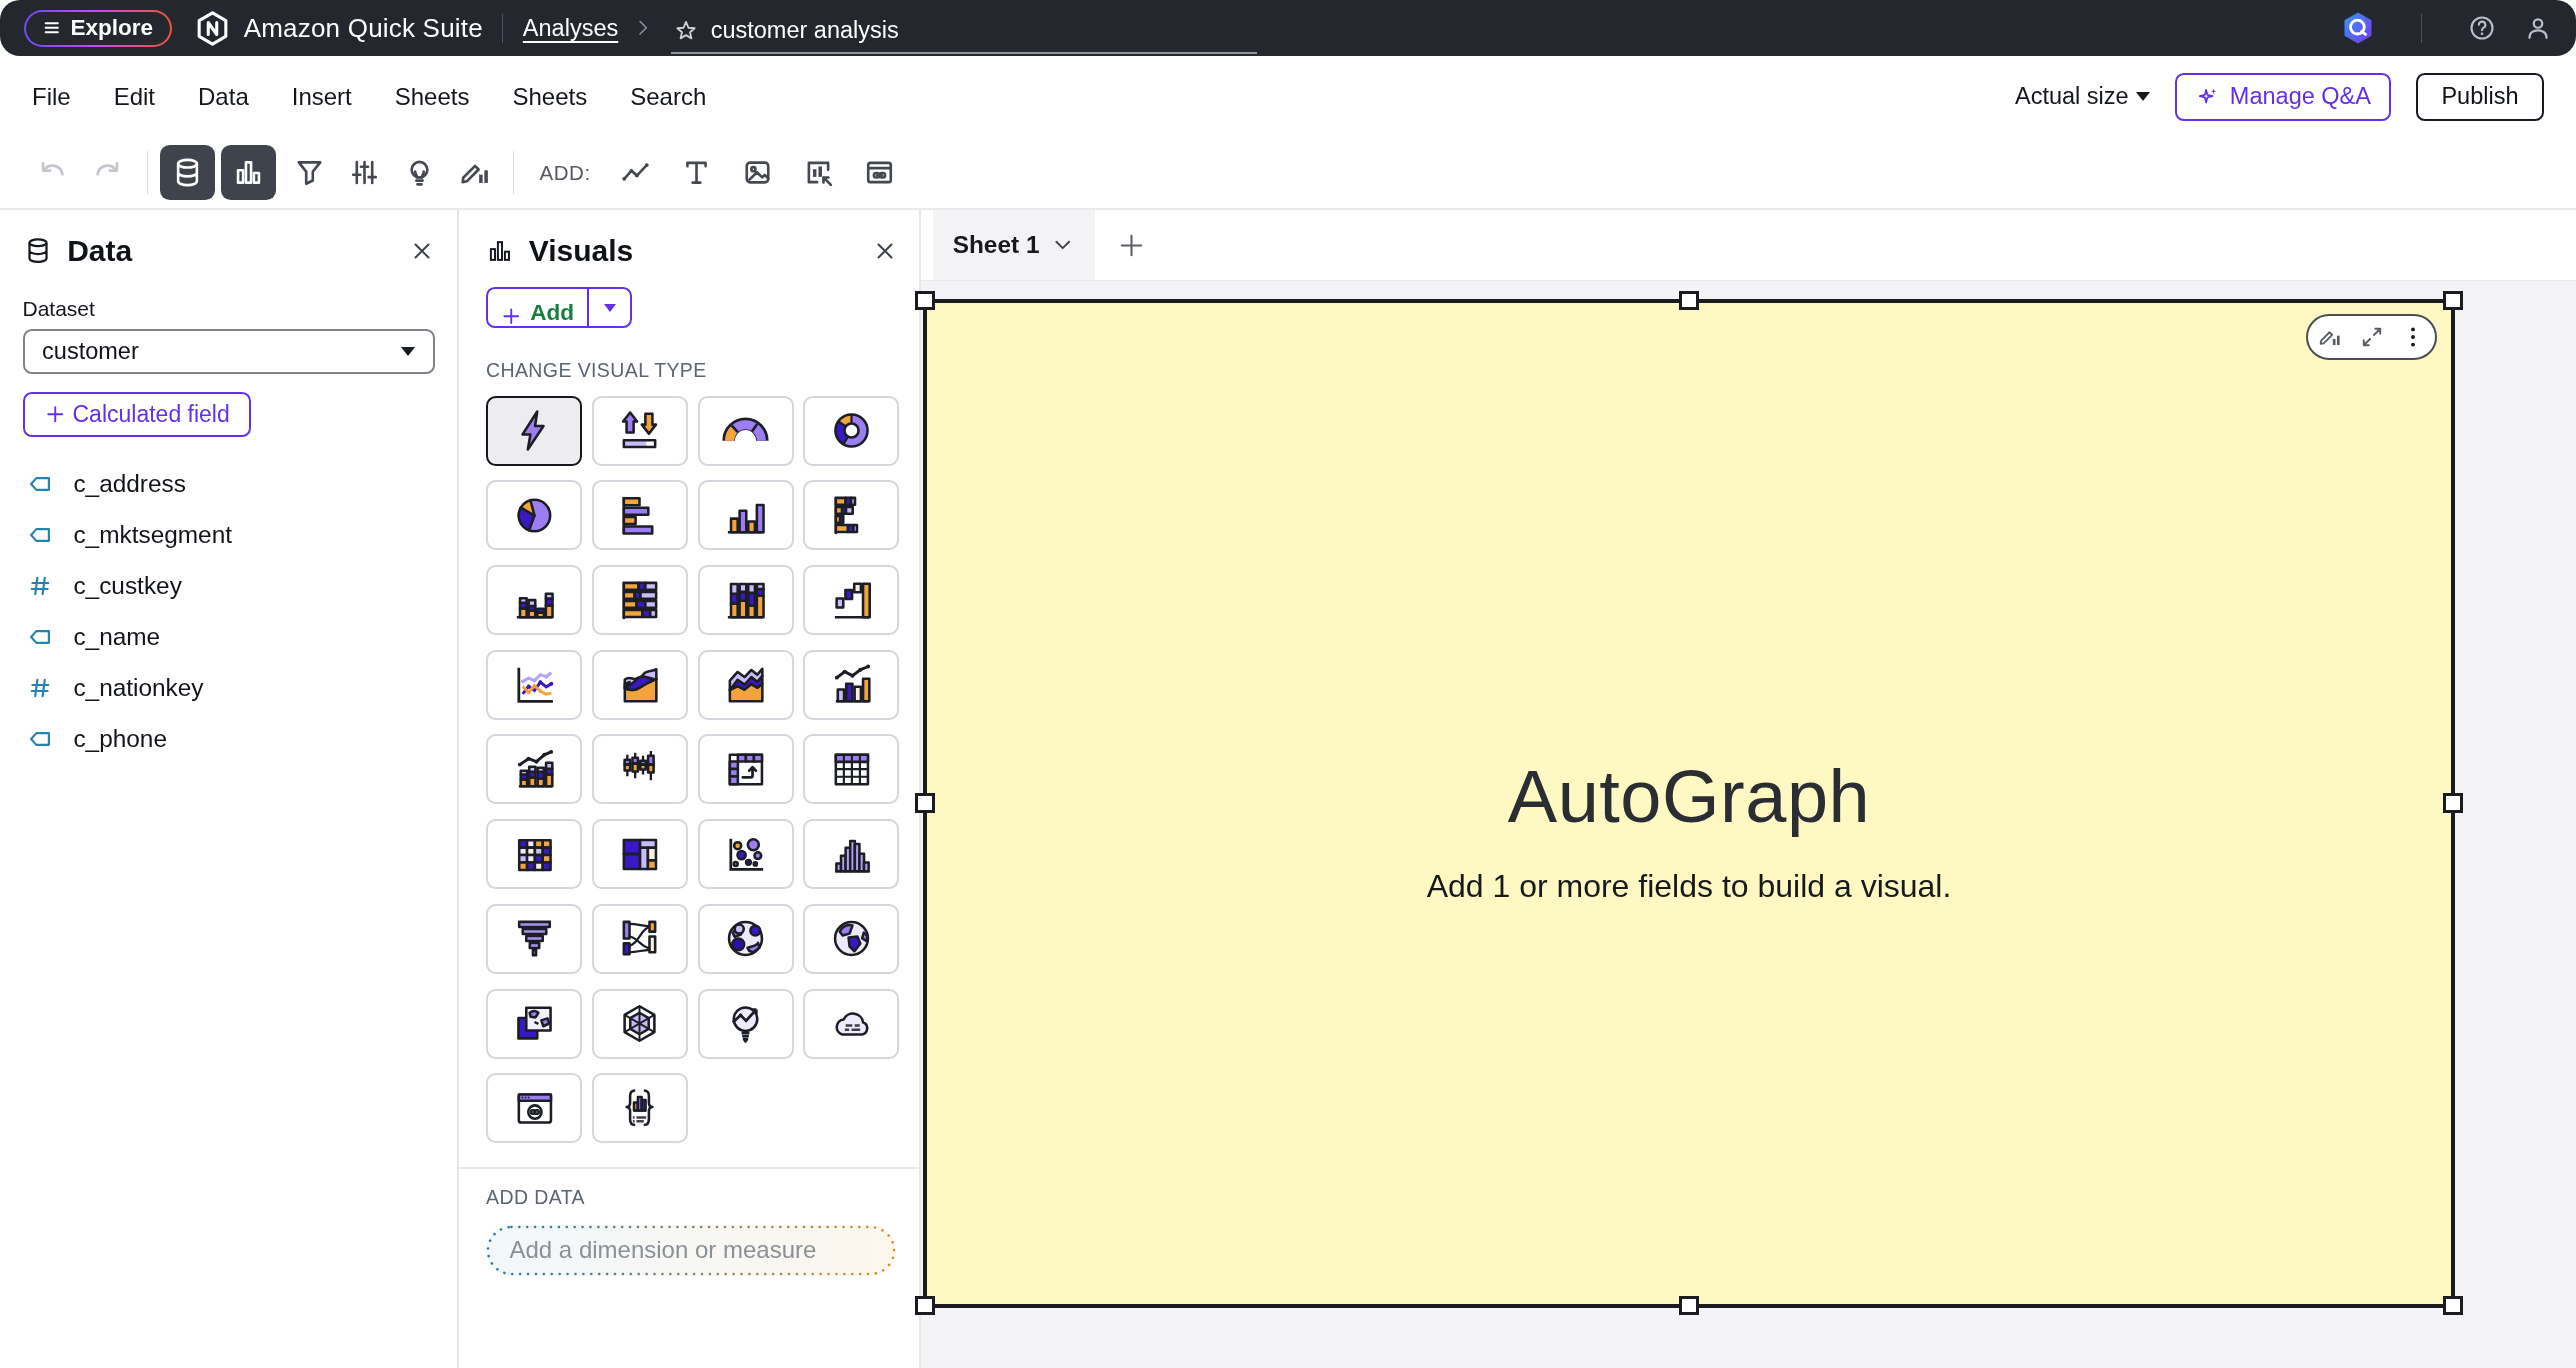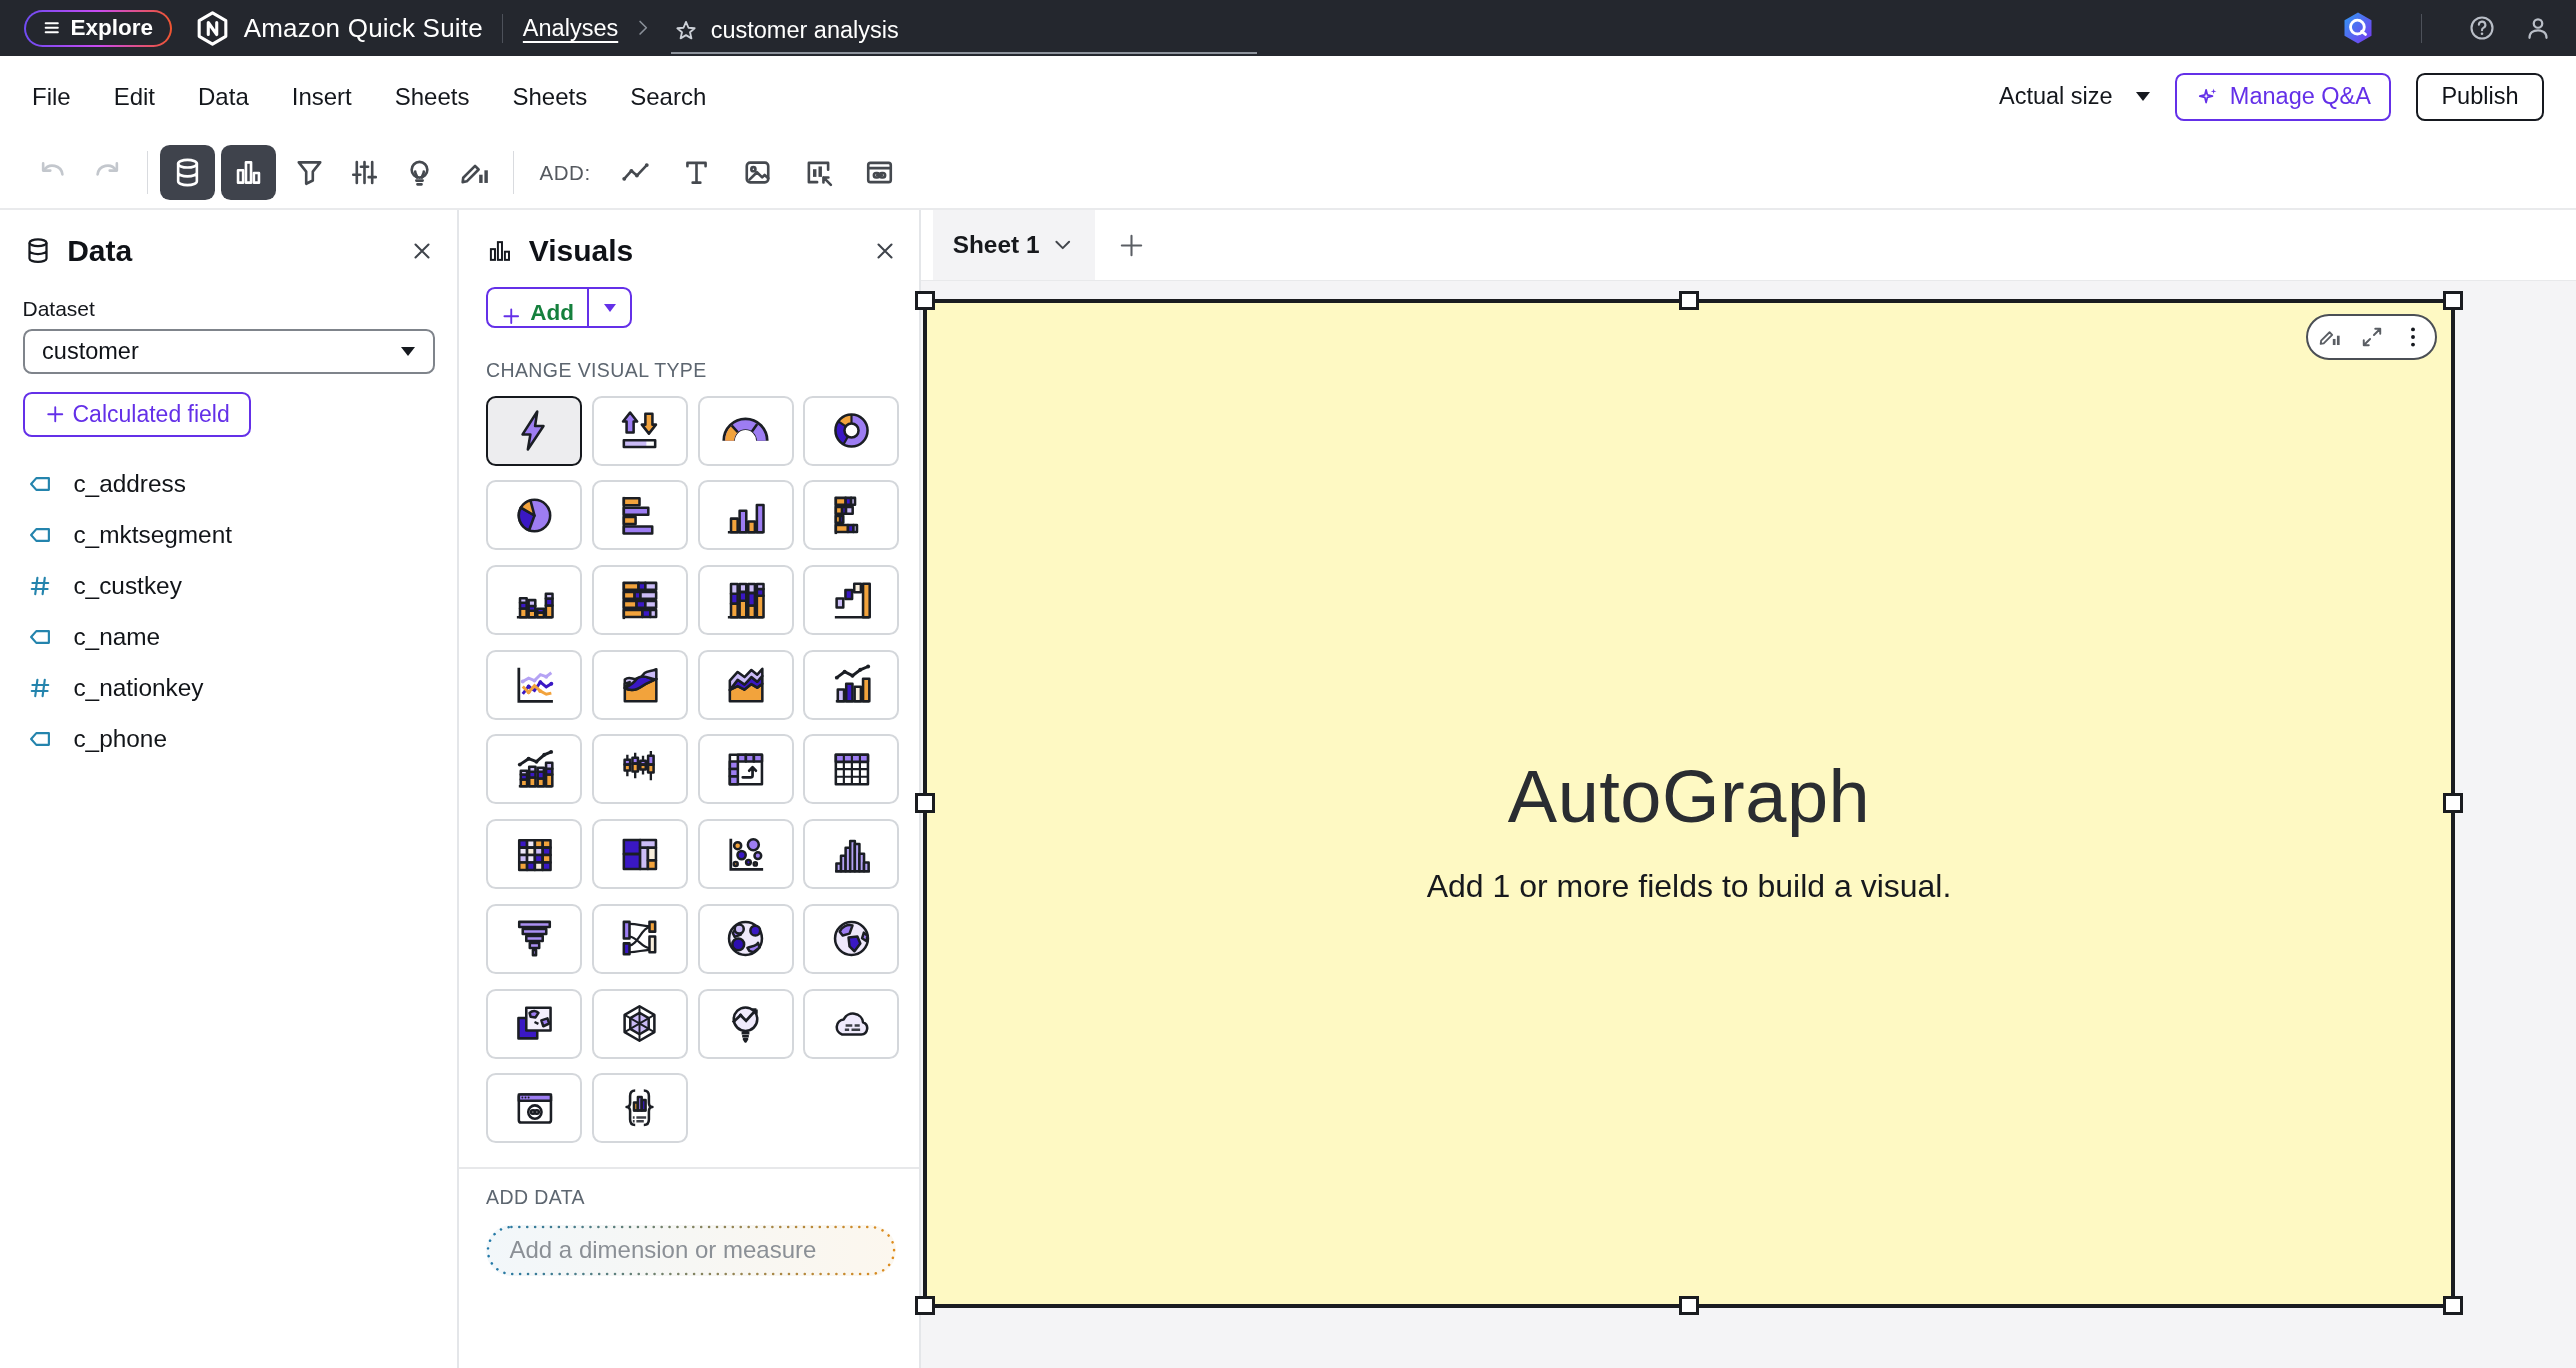--- a/index.html
+++ b/index.html
@@ -1,21 +1,21 @@
 <!DOCTYPE html>
 <html><head>
 <meta charset="utf-8">
 <style>
   * { margin:0; padding:0; box-sizing:border-box; }
   html,body { width:2576px; height:1368px; overflow:hidden; background:#fff;
               font-family:"Liberation Sans", sans-serif; }
   #root { position:relative; width:2576px; height:1368px; background:#fff; }
 
   
-  #topbar { height:56px; background:#24272e; display:flex; align-items:center; padding:0 23.5px; }
+  #topbar { height:56px; background:#24272e; display:flex; align-items:center; padding:0 23.5px;border-radius:20px; }
   .explore-btn { height:37px; border-radius:19.5px; display:inline-flex; align-items:center; gap:8.8px;
     padding:0 16.6px; color:#fff; font-size:22.5px; font-weight:bold; cursor:pointer;
     border:2px solid transparent;
     background-image:linear-gradient(#24272e,#24272e),linear-gradient(90deg,#6f4bf2,#c84bf0,#f0552f);
     background-origin:border-box; background-clip:padding-box,border-box; }
   .brand-logo { margin-left:21.5px; }
   .brand-name { margin-left:11.7px; color:#fff; font-size:26px; font-weight:400; letter-spacing:0.2px; }
   .tb-divider { width:1px; height:29px; background:#4d515a; margin:0 19.5px; }
   .breadcrumb-link { color:#fff; font-size:23.5px; font-weight:500; text-decoration:underline;
     text-underline-offset:4.9px; cursor:pointer; }
@@ -23,21 +23,21 @@
   .doc-title-wrap { display:flex; align-items:center; gap:11.7px; margin-left:3.9px;
     border-bottom:2px solid #8d939c; height:45px; width:586px; padding:0 2px; margin-top:7.8px; }
   .doc-title { color:#fff; font-size:23.5px; }
   #topbar .right { margin-left:auto; display:flex; align-items:center; gap:25.4px; }
 
   
   #menubar { height:81px; background:#fff; display:flex; align-items:center; padding:0 32px; }
   #menu-left { display:flex; align-items:center; gap:43px; }
   .menu-item { font-size:24px; color:#14171c; cursor:pointer; }
   #menubar .right { margin-left:auto; display:flex; align-items:center; gap:25.4px; }
-  .zoom-select { display:flex; align-items:center; gap:23px; font-size:23.5px; color:#14171c; cursor:pointer; }
+  .zoom-select { display:flex; align-items:center; gap:7px; font-size:23.5px; color:#14171c; cursor:pointer; }
   .caret-down { width:0; height:0; border-left:7.8px solid transparent; border-right:7.8px solid transparent;
     border-top:9.8px solid #16191f; }
   .btn-outline-purple { height:48px; display:inline-flex; align-items:center; gap:9.8px; padding:0 17.6px;
     border:2px solid #6430e8; border-radius:8.8px; color:#6430e8; font-size:23.5px; font-weight:500; cursor:pointer; background:#fff; }
   .btn-outline-dark { height:48px; display:inline-flex; align-items:center; padding:0 23.5px;
     border:2px solid #16191f; border-radius:8.8px; color:#0f1217; font-size:23.5px; font-weight:500; cursor:pointer; background:#fff; }
 
   
   #toolbar { height:73px; display:flex; align-items:center; padding:0 25.4px; gap:5.9px;
     border-bottom:2px solid #e9eaec; background:#fff; }

